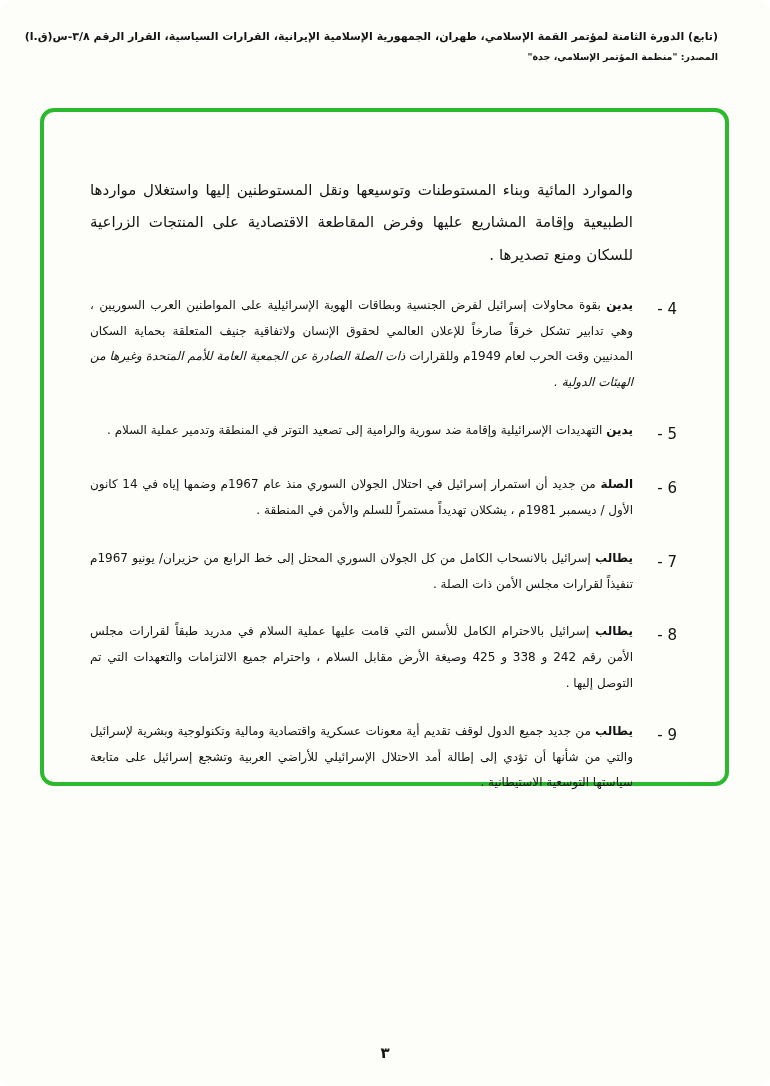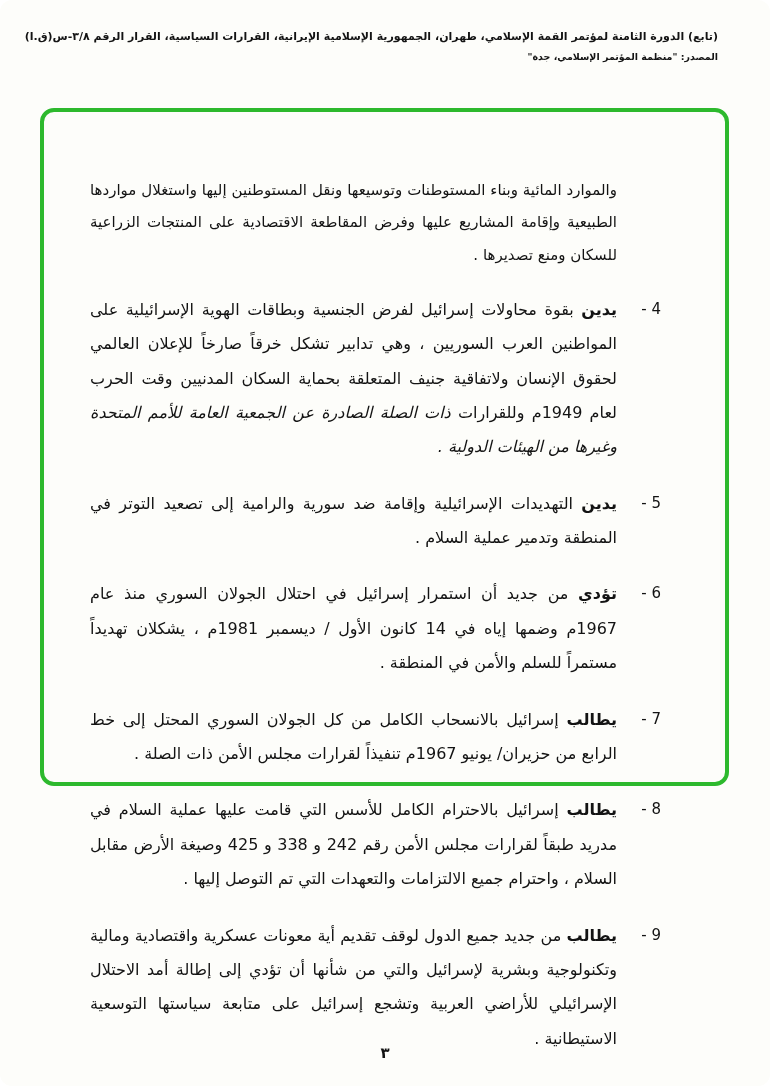--- a/index.html
+++ b/index.html
@@ -29,21 +29,21 @@
     font-size: 9.5px;
     font-weight: bold;
     margin-top: 8px;
   }
   .green-frame {
     position: absolute;
     left: 40px; top: 108px;
     width: 689px; height: 678px;
     border: 4px solid #2db92d;
     border-radius: 14px;
-    padding: 62px 64px 18px 46px;
+    padding: 62px 48px 18px 46px;
     direction: rtl;
   }
   .intro {
     margin: 0 44px 22px 0;
     font-size: 15px;
     line-height: 2.15;
     text-align: justify;
   }
   .item {
     display: flex;
@@ -52,21 +52,21 @@
   }
   .marker {
     flex: 0 0 44px;
     font-size: 15px;
     line-height: 2.15;
     white-space: nowrap;
   }
   .item-text {
     margin: 0;
     flex: 1;
-    font-size: 16px;
+    font-size: 12px;
     line-height: 2.15;
     text-align: justify;
   }
   .item-text strong { font-weight: bold; }
   .item-text em { font-style: italic; }
   .page-number {
     position: absolute;
     left: 0; right: 0; top: 1044px;
     text-align: center;
     font-size: 15px;
@@ -100,21 +100,21 @@
       <div class="marker">5 -</div>
       <p class="item-text">
         <strong>يدين</strong>
         <span>التهديدات الإسرائيلية وإقامة ضد سورية والرامية إلى تصعيد التوتر في المنطقة وتدمير عملية السلام .</span>
       </p>
     </div>
 
     <div class="item">
       <div class="marker">6 -</div>
       <p class="item-text">
-        <strong>تؤدي</strong>
+        <strong>الصلة</strong>
         <span>من جديد أن استمرار إسرائيل في احتلال الجولان السوري منذ عام 1967م وضمها إياه في 14 كانون الأول / ديسمبر 1981م ، يشكلان تهديداً مستمراً للسلم والأمن في المنطقة .</span>
       </p>
     </div>
 
     <div class="item">
       <div class="marker">7 -</div>
       <p class="item-text">
         <strong>يطالب</strong>
         <span>إسرائيل بالانسحاب الكامل من كل الجولان السوري المحتل إلى خط الرابع من حزيران/ يونيو 1967م تنفيذاً لقرارات مجلس الأمن ذات الصلة .</span>
       </p>

